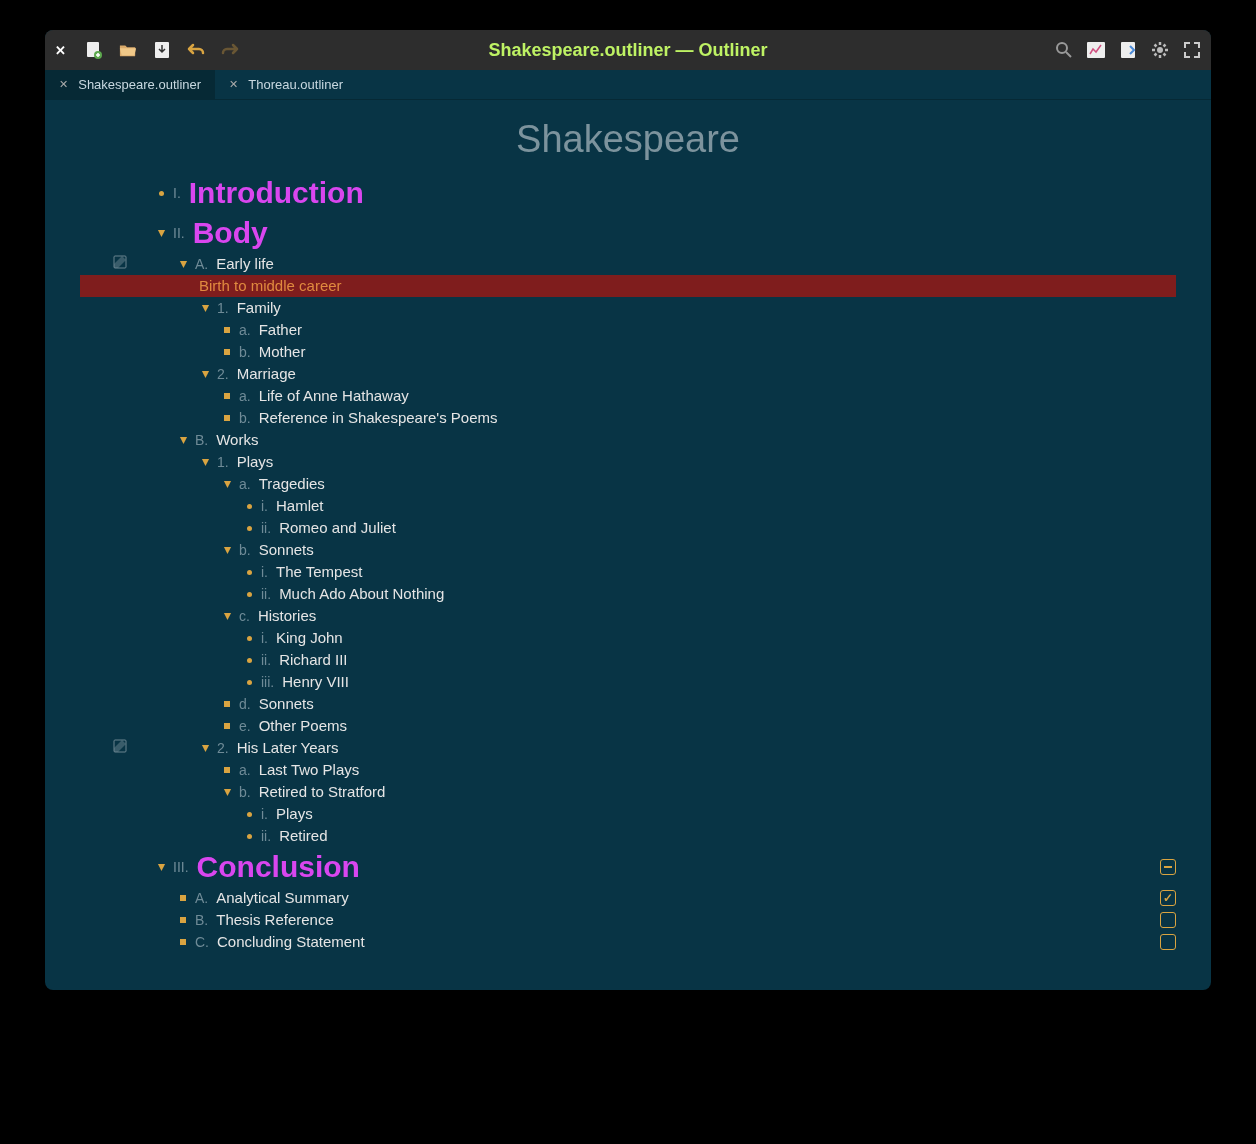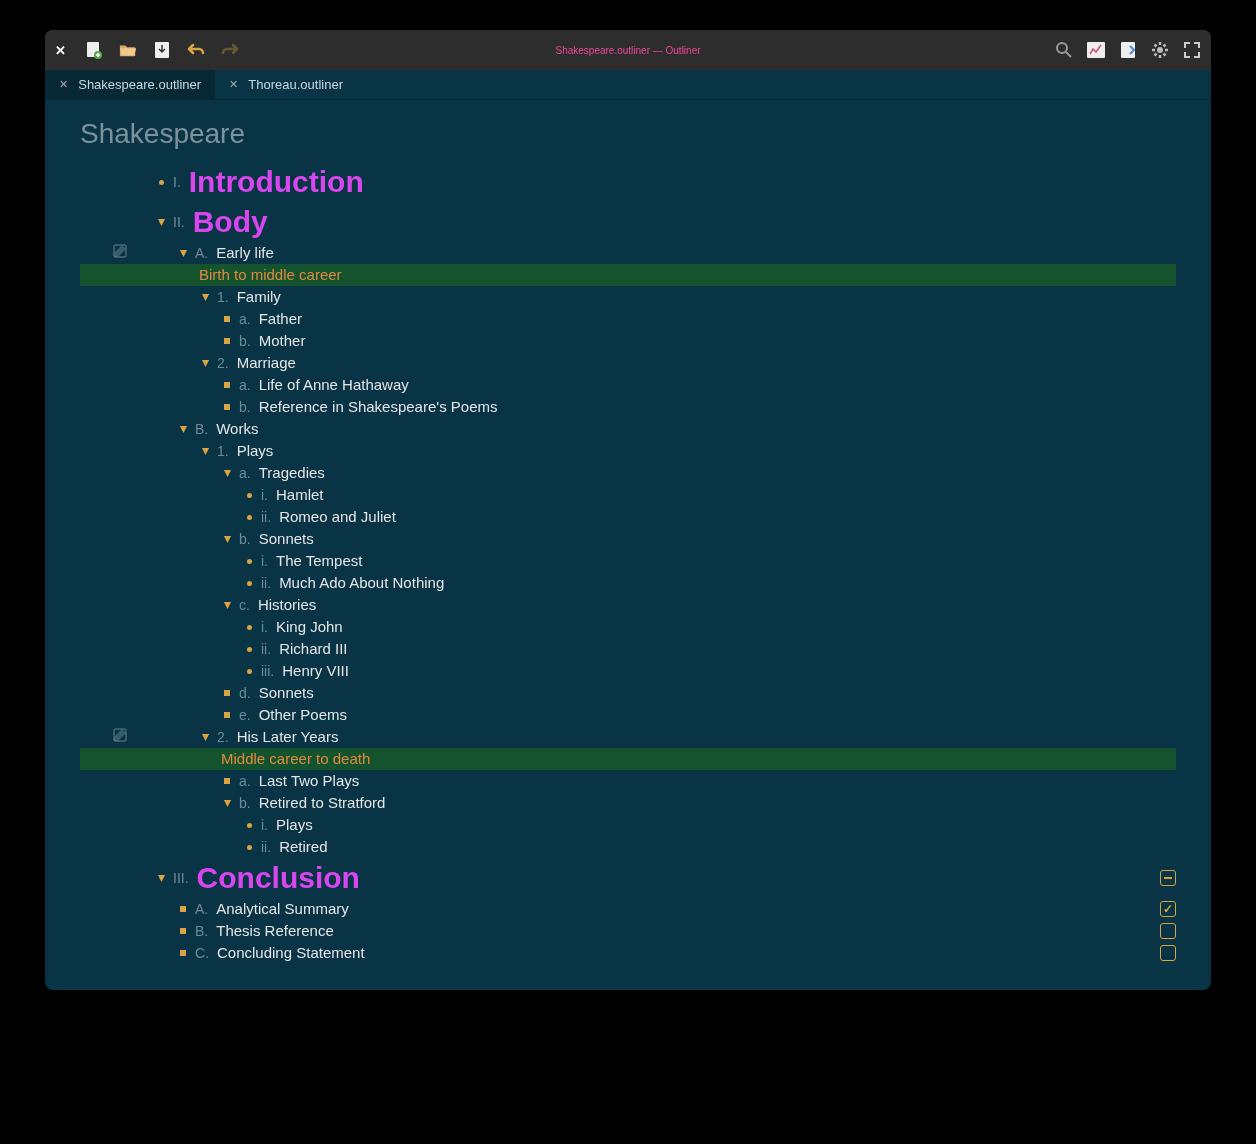--- a/index.html
+++ b/index.html
@@ -29,23 +29,23 @@
   }
   .titlebar-left {
     display: flex;
     align-items: center;
     gap: 16px;
   }
   .titlebar-center {
     position: absolute;
     left: 50%;
     transform: translateX(-50%);
-    color: #ec4899;
-    font-size: 10px;
-    font-weight: 400;
+    color: #bef264;
+    font-size: 18px;
+    font-weight: 700;
   }
   .titlebar-right {
     margin-left: auto;
     display: flex;
     align-items: center;
     gap: 14px;
   }
   .tb-icon {
     width: 18px;
     height: 18px;
@@ -83,22 +83,22 @@
     font-size: 11px;
     color: #aaa;
   }
   .content {
     padding: 18px 35px 25px 35px;
     overflow-y: auto;
     height: calc(100% - 70px);
     position: relative;
   }
   .doc-title {
-    text-align: left;
-    font-size: 28px;
+    text-align: center;
+    font-size: 38px;
     font-weight: 400;
     color: #7c939d;
     margin-bottom: 12px;
   }
   .outline {
     position: relative;
   }
   .row {
     display: flex;
     align-items: center;
@@ -154,21 +154,21 @@
     color: #d946ef;
   }
   .heading {
     min-height: 40px;
   }
   .heading .label-num {
     align-self:center;
     font-size: 14px;
   }
   .note-row {
-    background: #14532d;
+    background: #7f1d1d;
     align-items: flex-end;
   }
   .note-text {
     color: #e08a3f;
     font-size: 15px;
   }
   .checkbox-col {
     position: absolute;
     right: 0;
     width: 16px;
@@ -451,23 +451,20 @@
               <path d="M9 1l4 4-8 8H1v-4z" fill="#6a8490" opacity="0.5"></path>
             </svg></span>
           <span class="marker triangle">
             <svg width="9" height="9" viewBox="0 0 10 10">
               <path d="M1 1l8 4-8 4z" transform="rotate(90 5 5)"></path>
             </svg>
           </span>
           <span class="label-num">2.</span>
           <span class="label-text">His Later Years</span>
         </div>
-        <div class="row lv2-note note-row" style="margin-right: 0px; padding-right: 10px; border-radius: 0px; width: 100%;">
-          <span class="note-text">Middle career to death</span>
-        </div>
         <div class="row lv3">
           <span class="marker square"></span>
           <span class="label-num">a.</span>
           <span class="label-text">Last Two Plays</span>
         </div>
         <div class="row lv3">
           <span class="marker triangle">
             <svg width="9" height="9" viewBox="0 0 10 10">
               <path d="M1 1l8 4-8 4z" transform="rotate(90 5 5)"></path>
             </svg>

